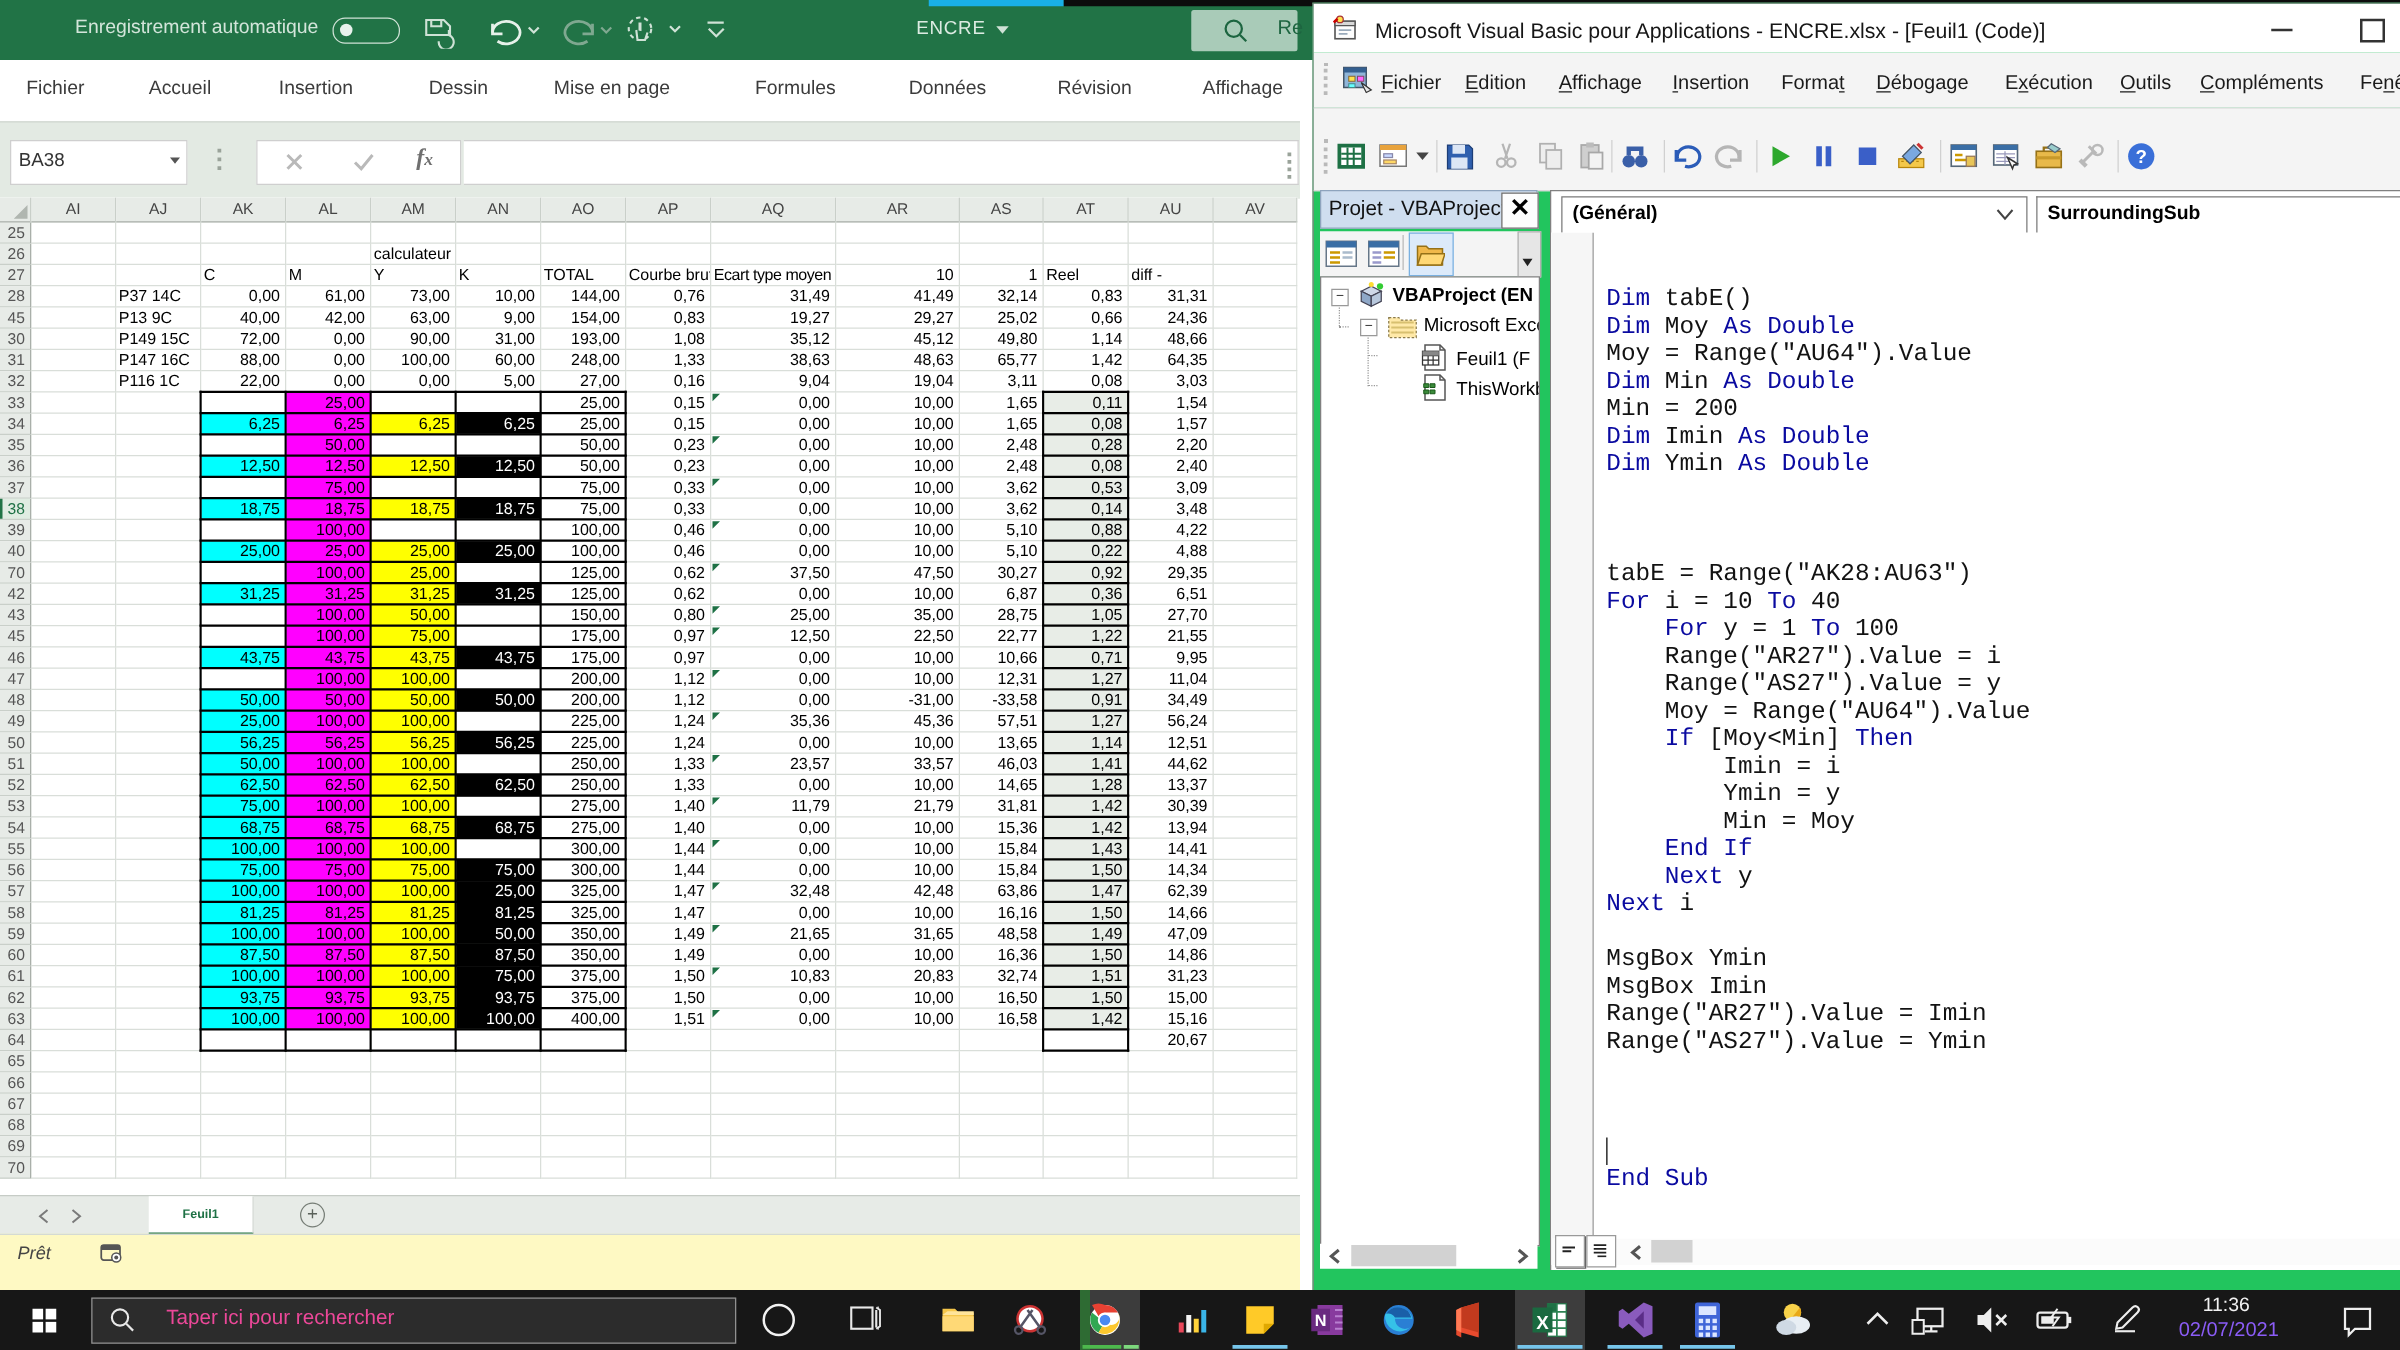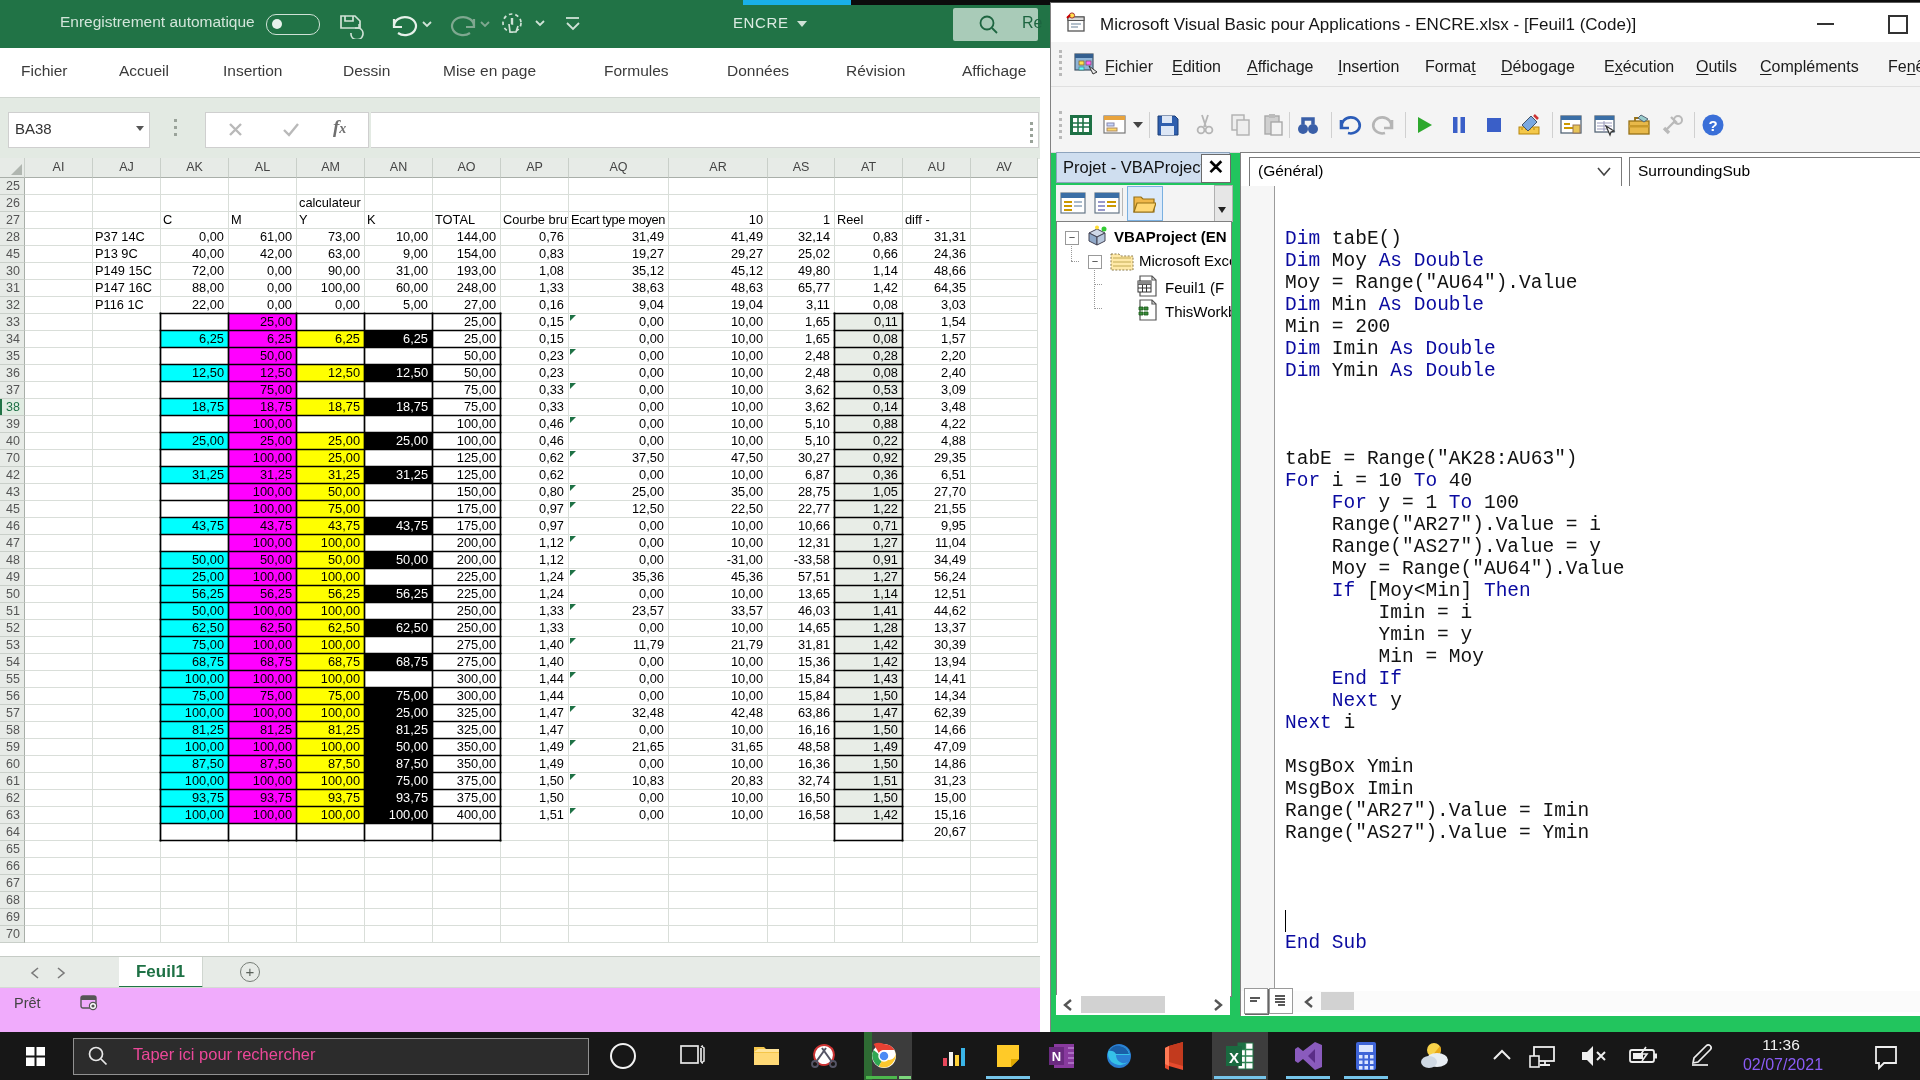--- a/index.html
+++ b/index.html
@@ -28,21 +28,21 @@
 
 td.cC{background:#00ffff;}
 td.cM{background:#ff00ff;}
 td.cY{background:#ffff00;}
 td.cK{background:#000;color:#fff;}
 td.cT{background:#e8ede7;}
 td.rel{position:relative;}
 i.tri{position:absolute;left:1px;top:1px;width:0;height:0;border-top:6px solid #1e7145;border-right:6px solid transparent;}
 
 #sheetbar{left:0;top:956px;width:1040px;height:31px;background:#e7ebe7;border-top:1px solid #c6ccc6;}
-#statusbar{left:0;top:987px;width:1040px;height:45px;background:#f0abfc;border-top:1px solid #d4dad4;}
+#statusbar{left:0;top:987px;width:1040px;height:45px;background:#fef9c3;border-top:1px solid #d4dad4;font-style:italic;}
 
 #vba{left:1038px;top:2px;width:882px;height:1030px;background:#22c55e;
   border-left:1px solid #828282;border-top:1px solid #5a5a5a;margin-left:12px;}
 
 #vba .t{position:absolute;}
 #vba-title{left:0;top:0;width:882px;height:39px;background:#fff;}
 #vba-menu{left:0;top:39px;width:882px;height:44px;background:#f4f4f4;}
 #vba-menu span{position:absolute;top:16px;font-size:16px;color:#1b1b1b;}
 #vba-menu u{text-decoration:underline;text-underline-offset:2px;}
 #vba-tools{left:0;top:83px;width:882px;height:65px;background:#f4f4f4;border-top:1px solid #e0e0e0;border-bottom:1px solid #d8d8d8;}
@@ -51,21 +51,21 @@
   font-size:16.5px;color:#111;line-height:29px;padding-left:6px;box-sizing:border-box;}
 #proj-x{left:150px;top:151px;width:28px;height:27px;background:#fdfdfd;border:1px solid #6a6a6a;
   text-align:center;line-height:25px;font-size:20px;color:#000;font-weight:bold;}
 #proj-icons{left:5px;top:182px;width:174px;height:36px;background:#f4f4f4;}
 #proj-tree{left:5px;top:218px;width:174px;height:774px;background:#fff;border:1px solid #808080;overflow:hidden;}
 #proj-hscroll{left:5px;top:992px;width:174px;height:20px;background:#f0f0f0;}
 .titem{position:absolute;font-size:15px;color:#000;white-space:nowrap;}
 
 #code-win{left:189px;top:149px;width:693px;height:863px;background:#fff;border-left:1px solid #808080;border-top:1px solid #808080;}
 .combo{position:absolute;background:#fff;border:1px solid #7a7a7a;height:35px;box-sizing:border-box;
-  font-weight:normal;font-size:15.5px;color:#000;line-height:25px;padding-left:8px;}
+  font-weight:bold;font-size:15.5px;color:#000;line-height:25px;padding-left:8px;}
 #code-area{position:absolute;left:0;top:33px;width:693px;height:805px;background:#fff;overflow:hidden;}
 #marginbar{position:absolute;left:0;top:0;width:33px;height:805px;background:#f6f6f6;border-right:1px solid #9b9b9b;}
 pre.code{position:absolute;left:44px;top:42px;margin:0;font-family:"Liberation Mono",monospace;
   font-size:19.5px;line-height:22px;color:#121212;}
 pre.code b{color:#0a0aa0;font-weight:normal;}
 
 #taskbar{left:0;top:1032px;width:1920px;height:48px;background:#171717;}
 #tb-search{position:absolute;left:73px;top:6px;width:516px;height:37px;background:#2c2c2c;border:1px solid #919191;box-sizing:border-box;}
 .tbi{position:absolute;top:0;width:48px;height:48px;}
 .uline{position:absolute;top:44px;height:3px;background:#76c5ea;}
@@ -1027,21 +1027,21 @@
         <line x1="833.6" y1="648.5" x2="903.4" y2="648.5" stroke="#000" stroke-width="1.7"></line>
         <line x1="833.6" y1="665.5" x2="903.4" y2="665.5" stroke="#000" stroke-width="1.7"></line>
         <line x1="833.6" y1="682.5" x2="903.4" y2="682.5" stroke="#000" stroke-width="1.7"></line>
       </svg>
 </div>
 <div class="abs" id="sheetbar">
 <svg class="abs" style="left:30px;top:9px" width="50" height="14" viewBox="0 0 50 14">
         <path d="M8 2 L2 7 L8 12" fill="none" stroke="#7a7a7a" stroke-width="1.6"></path>
         <path d="M28 2 L34 7 L28 12" fill="none" stroke="#7a7a7a" stroke-width="1.6"></path>
       </svg>
-<div class="abs" style="left:119px;top:0;width:83px;height:29px;background:#fff;border-bottom:2px solid #217346;border-right:1px solid #d0d6d0;text-align:center;line-height:29px;font-size:17px;font-weight:bold;color:#1e7145;">Feuil1</div>
+<div class="abs" style="left:119px;top:0;width:83px;height:29px;background:#fff;border-bottom:2px solid #217346;border-right:1px solid #d0d6d0;text-align:center;line-height:29px;font-size:10px;font-weight:bold;color:#1e7145;">Feuil1</div>
 <div class="abs" style="left:240px;top:5px;width:18px;height:18px;border:1.5px solid #767d76;border-radius:50%;color:#5a615a;text-align:center;line-height:17px;font-size:15px;">+</div>
 </div>
 <div class="abs" id="statusbar">
 <div class="abs" style="left:14px;top:7px;font-size:14.5px;color:#444;">Prêt</div>
 <svg class="abs" style="left:80px;top:7px" width="20" height="17" viewBox="0 0 20 17">
 <rect x="1" y="1" width="15" height="12" rx="2" fill="none" stroke="#555" stroke-width="1.4"></rect>
 <rect x="1" y="1" width="15" height="4" fill="#555"></rect>
 <circle cx="13" cy="11" r="3.6" fill="#fff" stroke="#555" stroke-width="1.2"></circle>
 <circle cx="13" cy="11" r="1.6" fill="#555"></circle>
 </svg>

